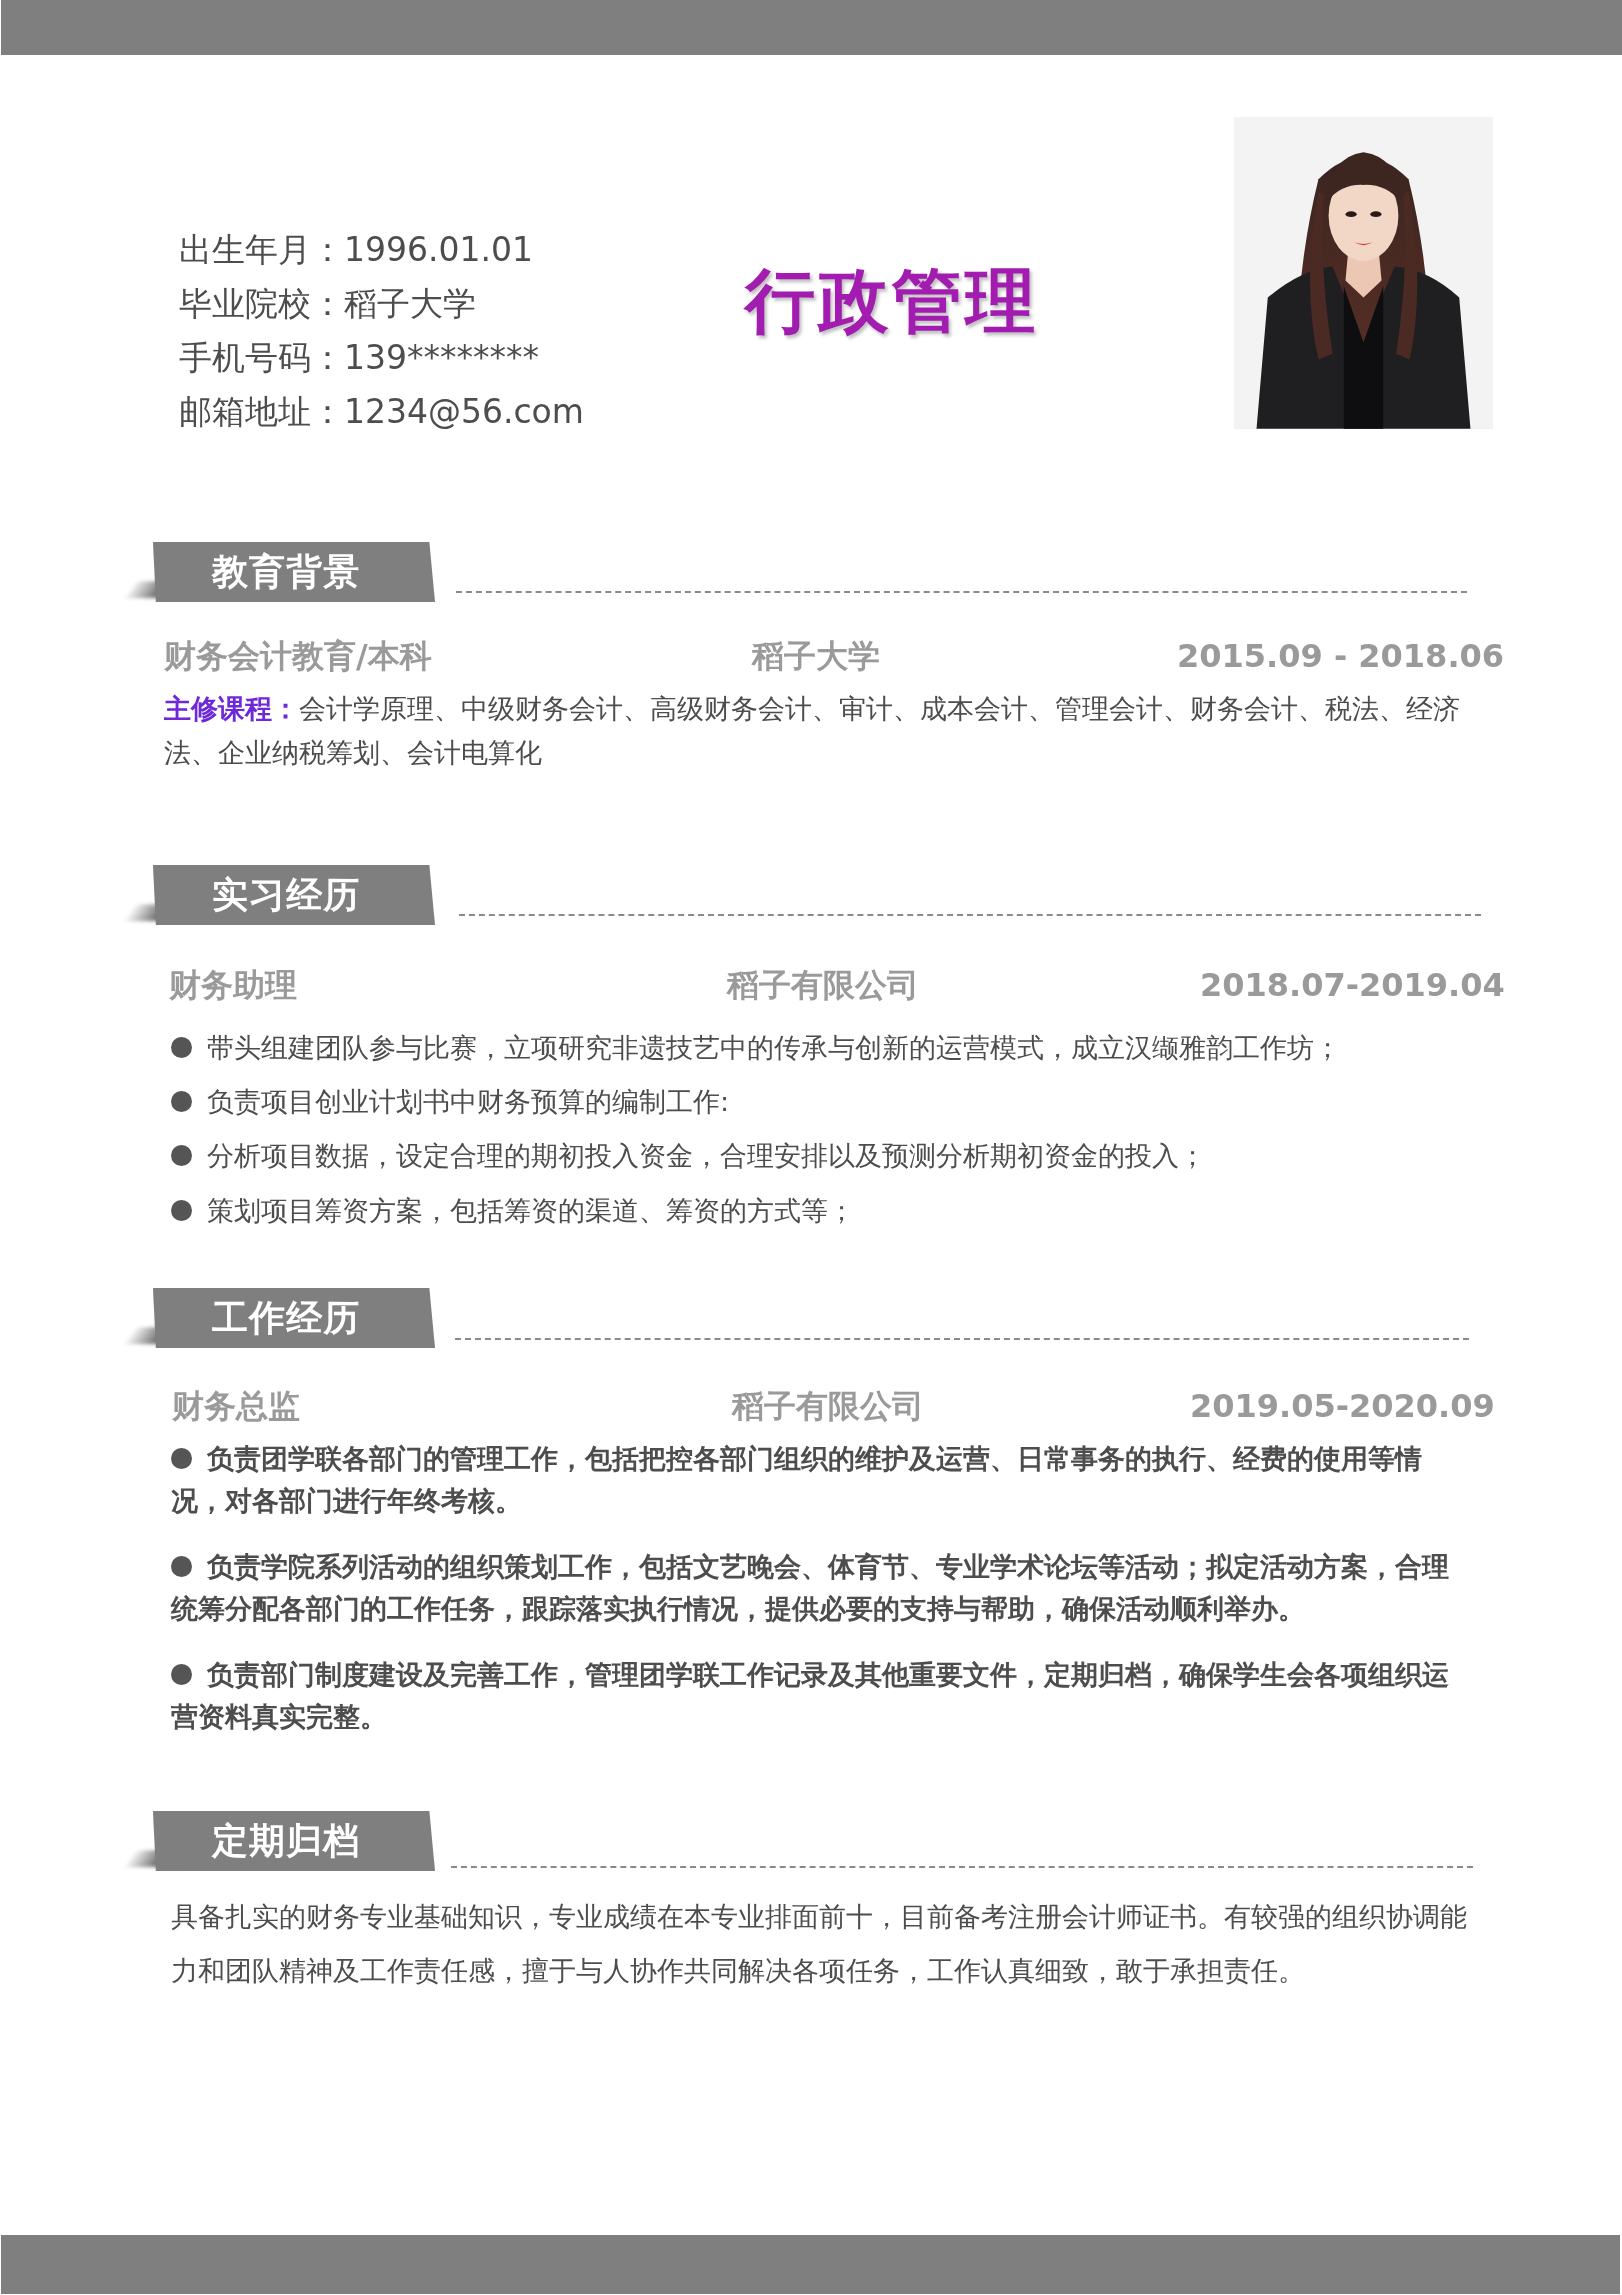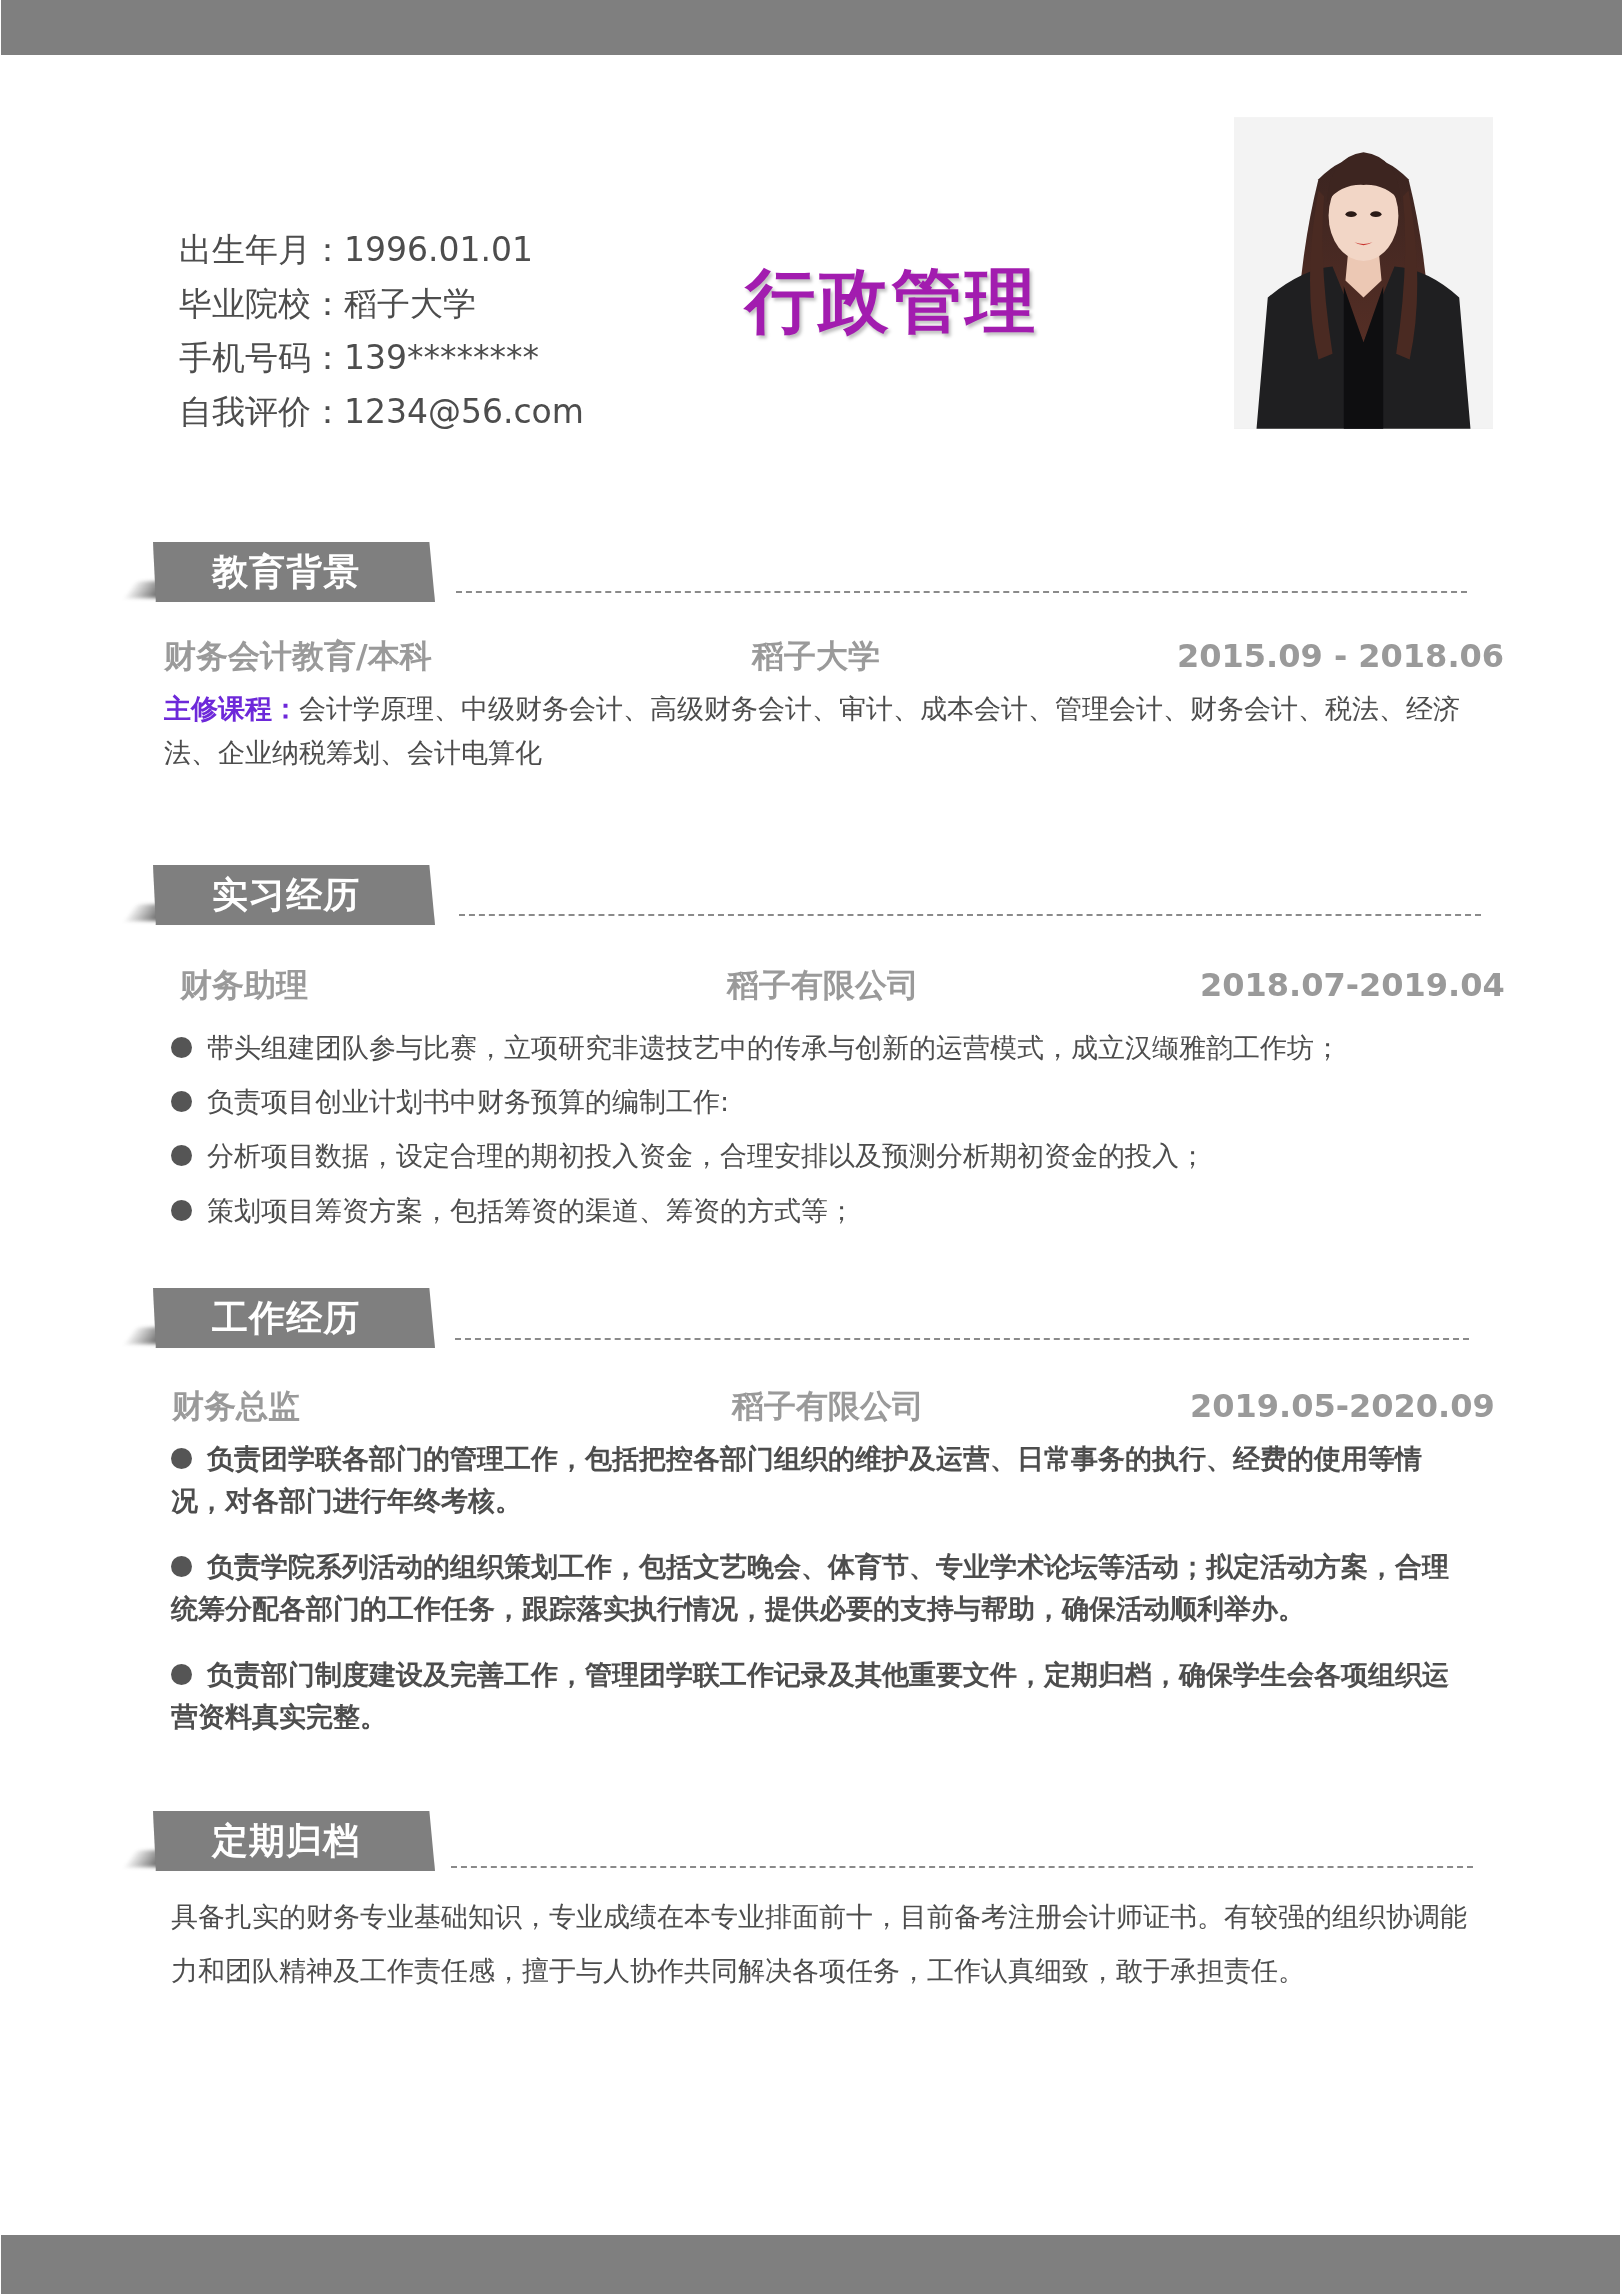--- a/index.html
+++ b/index.html
@@ -49,21 +49,21 @@
 </style>
 </head>
 <body>
 
 <div class="bar top-bar"></div>
 
 <div class="info">
   <div class="info-row"><span>出生年月：</span><span>1996.01.01</span></div>
   <div class="info-row"><span>毕业院校：</span><span>稻子大学</span></div>
   <div class="info-row"><span>手机号码：</span><span>139********</span></div>
-  <div class="info-row"><span>自我评价：</span><span>1234@56.com</span></div>
+  <div class="info-row"><span>邮箱地址：</span><span>1234@56.com</span></div>
 </div>
 
 <div class="name-block">
   <div class="job">行政管理</div>
 </div>
 
 <div class="photo" title="professional headshot of a woman with long brown hair in a black blazer">
   <svg width="259" height="312" viewBox="0 0 460 553">
     <defs>
       <linearGradient id="hair" x1="0" y1="0" x2="0" y2="1">
@@ -108,21 +108,21 @@
 
 <div class="para courses"><b>主修课程：</b><span>会计学原理、中级财务会计、高级财务会计、审计、成本会计、管理会计、财务会计、税法、经济法、企业纳税筹划、会计电算化</span></div>
 
 <div class="section-head" style="top:865px;">
   <div class="tab-shadow"></div>
   <div class="tab"></div>
   <div class="tab-label">实习经历</div>
 </div>
 <div class="dash" style="left:459px; width:1022px; top:914px;"></div>
 
-<div class="row3" style="left:180px; top:966px;">财务助理</div>
+<div class="row3" style="left:169px; top:966px;">财务助理</div>
 <div class="row3" style="left:727px; top:966px;">稻子有限公司</div>
 <div class="row3" style="left:1200px; top:966px;">2018.07-2019.04</div>
 
 <div class="bullet" style="top:1021px;"><span class="dot"></span><span>带头组建团队参与比赛，立项研究非遗技艺中的传承与创新的运营模式，成立汉缬雅韵工作坊；</span></div>
 <div class="bullet" style="top:1075px;"><span class="dot"></span><span>负责项目创业计划书中财务预算的编制工作:</span></div>
 <div class="bullet" style="top:1129px;"><span class="dot"></span><span>分析项目数据，设定合理的期初投入资金，合理安排以及预测分析期初资金的投入；</span></div>
 <div class="bullet" style="top:1184px;"><span class="dot"></span><span>策划项目筹资方案，包括筹资的渠道、筹资的方式等；</span></div>
 
 <div class="section-head" style="top:1288px;">
   <div class="tab-shadow"></div>

